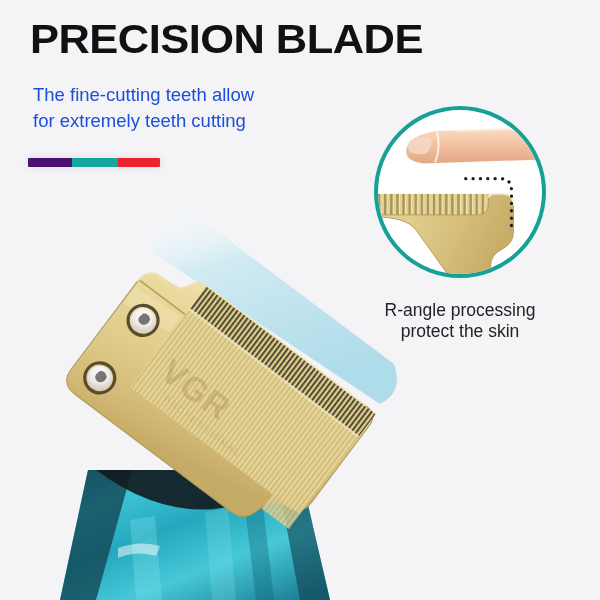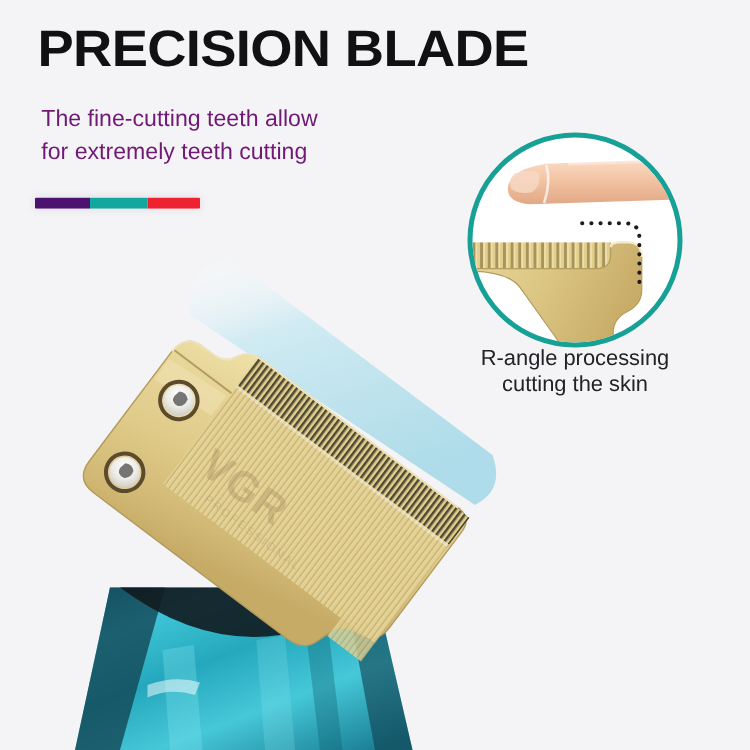--- a/index.html
+++ b/index.html
@@ -91,38 +91,38 @@
     box-sizing: border-box;
     overflow: hidden;
   }
   .inset-art {
     position: absolute;
     inset: 0;
   }
   .inset-caption {
     position: absolute;
     left: 349px;
-    top: 276px;
+    top: 300px;
     width: 222px;
     text-align: center;
     font-size: 17.5px;
     line-height: 21px;
     color: #232327;
     font-weight: 400;
   }
   .inset-caption .line { display: block; }
 </style>
 </head>
 <body>
 
 <div id="poster" style="background: rgb(244, 244, 246);">
 
   <div class="headline" style="color: rgb(17, 17, 20);">PRECISION BLADE</div>
 
-  <div class="subtitle" style="color: #701a75;">
+  <div class="subtitle" style="color: #1d4ed8;">
     <span class="line">The fine-cutting teeth allow</span>
     <span class="line">for extremely teeth cutting</span>
   </div>
 
   <div class="accent-bar">
     <div class="accent-seg s0" style="background: rgb(75, 18, 112);"></div>
     <div class="accent-seg s1" style="background: rgb(20, 167, 157);"></div>
     <div class="accent-seg s2" style="background: rgb(239, 35, 48);"></div>
   </div>
 
@@ -311,16 +311,16 @@
 
         <g fill="none" stroke="#1c1c1c" stroke-width="3.4" stroke-linecap="round" stroke-dasharray="0.1 7.6">
           <path d="M 92,72 L 128,72 Q 140,72 140,84 L 140,122"></path>
         </g>
       </svg>
     </div>
   </div>
 
   <div class="inset-caption">
     <span class="line">R-angle processing</span>
-    <span class="line">cutting the skin</span>
+    <span class="line">protect the skin</span>
   </div>
 
 </div>
 
 </body></html>

